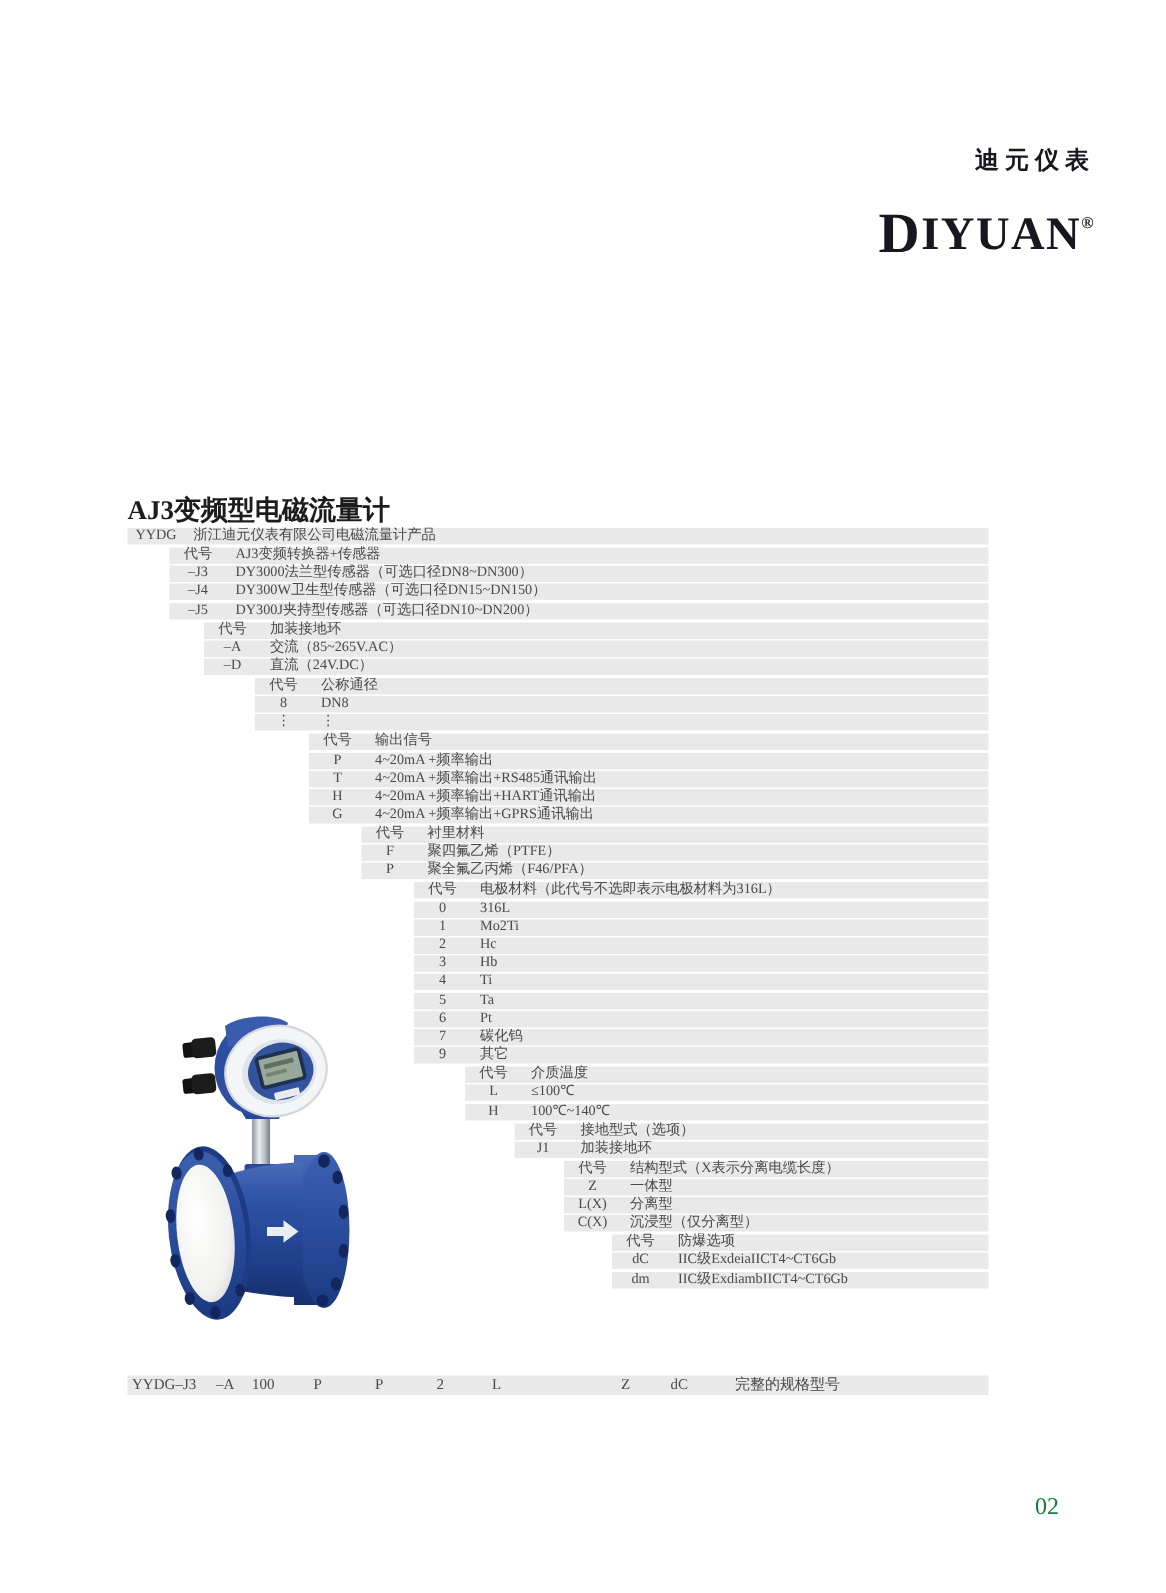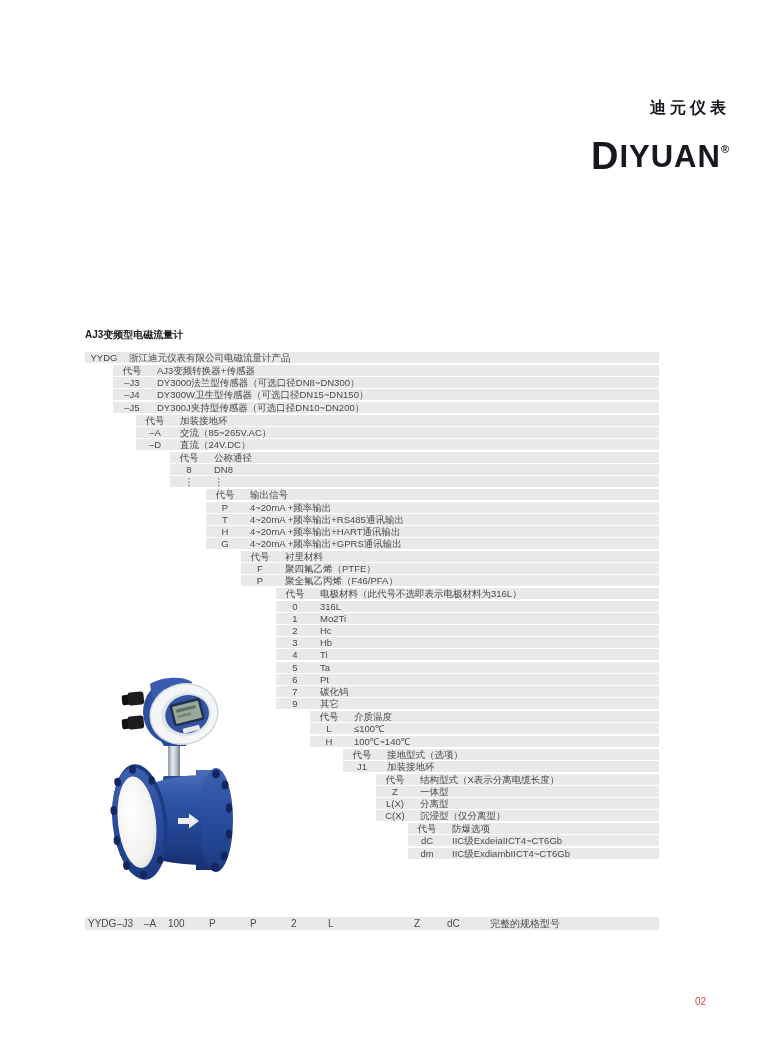--- a/index.html
+++ b/index.html
@@ -1,44 +1,44 @@
 <!DOCTYPE html>
 <html style="--logo-color: #17171f; --row-bg: #e9e9e9; --text-gray: #4a4a4a; --meter-blue: #2a4c9f;"><head>
 <meta charset="utf-8">
 <style>
   html,body{margin:0;padding:0;background:#ffffff;}
   .page{
     position:relative;width:777px;height:1062px;background:#ffffff;overflow:hidden;
-    font-family:Liberation Sans, sans-serif;color:#4a4a4a;
+    font-family:Liberation Serif, serif;color:#4a4a4a;
   }
   
   .logo{position:absolute;top:100px;right:47px;text-align:right;color:var(--logo-color,#17171f);}
   .logo-cn{font-size:16px;font-weight:bold;letter-spacing:4px;line-height:16px;}
   .logo-en{font-size:31px;font-weight:bold;letter-spacing:1px;line-height:30px;margin-top:18px;}
   .logo-en .big-d{font-size:38px;vertical-align:-2px;}
   .logo-reg{font-size:11px;vertical-align:14px;}
   
-  .doc-title{position:absolute;left:85px;top:328px;font-size:10px;font-weight:bold;color:#1c1c1c;}
+  .doc-title{position:absolute;left:85px;top:328px;font-size:18px;font-weight:bold;color:#1c1c1c;}
   
   .sel-table{position:absolute;left:85px;top:352px;width:574px;}
   .group{margin-bottom:2px;}
   .row{
     display:flex;align-items:center;height:11px;margin-bottom:1.2px;
     background:var(--row-bg,#e9e9e9);font-size:9.5px;line-height:11px;color:#4a4a4a;
   }
   .row .code{flex:0 0 38px;text-align:center;white-space:nowrap;}
   .row .desc{flex:1;padding-left:6px;white-space:nowrap;}
   
   .example-row{
     position:absolute;left:85px;top:917px;width:574px;height:13px;
     background:var(--row-bg,#e9e9e9);font-size:10px;line-height:13px;color:#4a4a4a;
   }
   .example-row span{position:absolute;top:0;white-space:nowrap;}
   
-  .page-num{position:absolute;right:71px;top:996px;font-size:10px;color:#ef4444;}
+  .page-num{position:absolute;right:71px;top:996px;font-size:16px;color:#15803d;}
   
   .meter{position:absolute;left:92px;top:672px;width:200px;height:250px;}
 </style>
 </head>
 <body>
 
 <div class="page">
 
   <div class="logo">
     <div class="logo-cn">迪元仪表</div>

